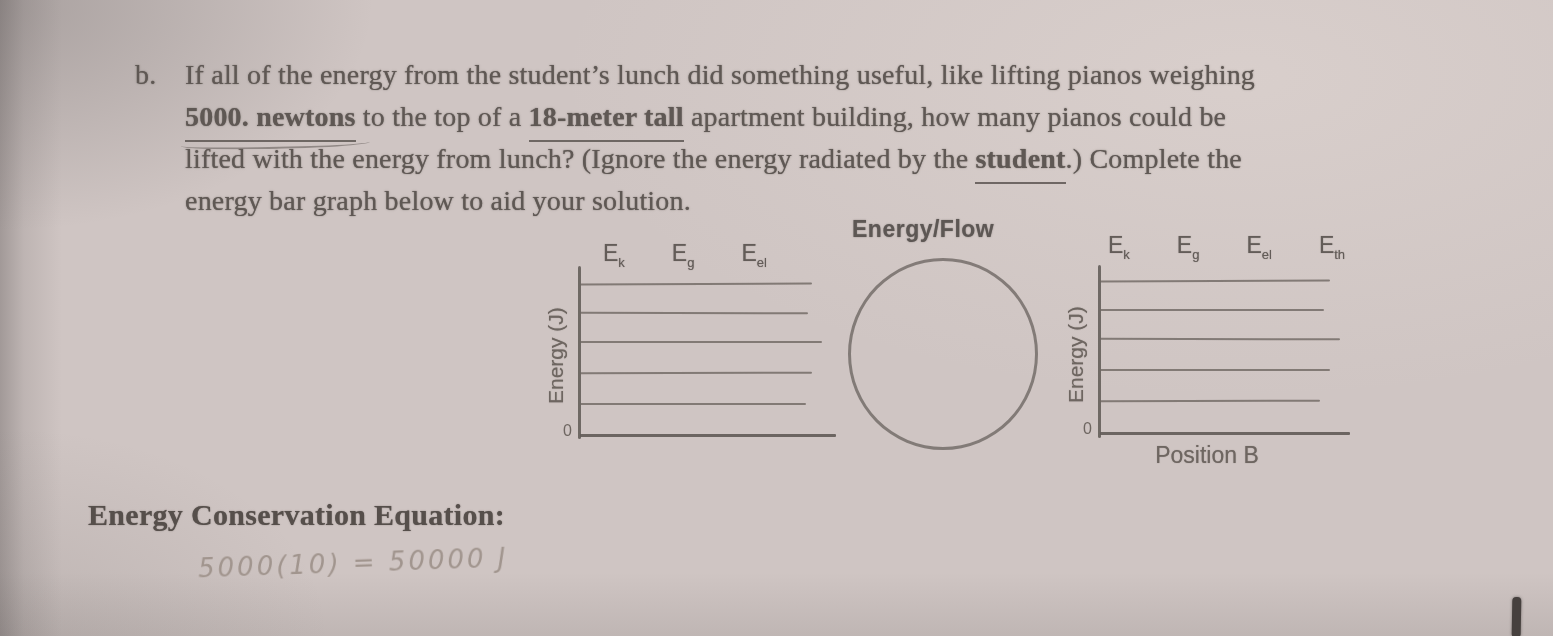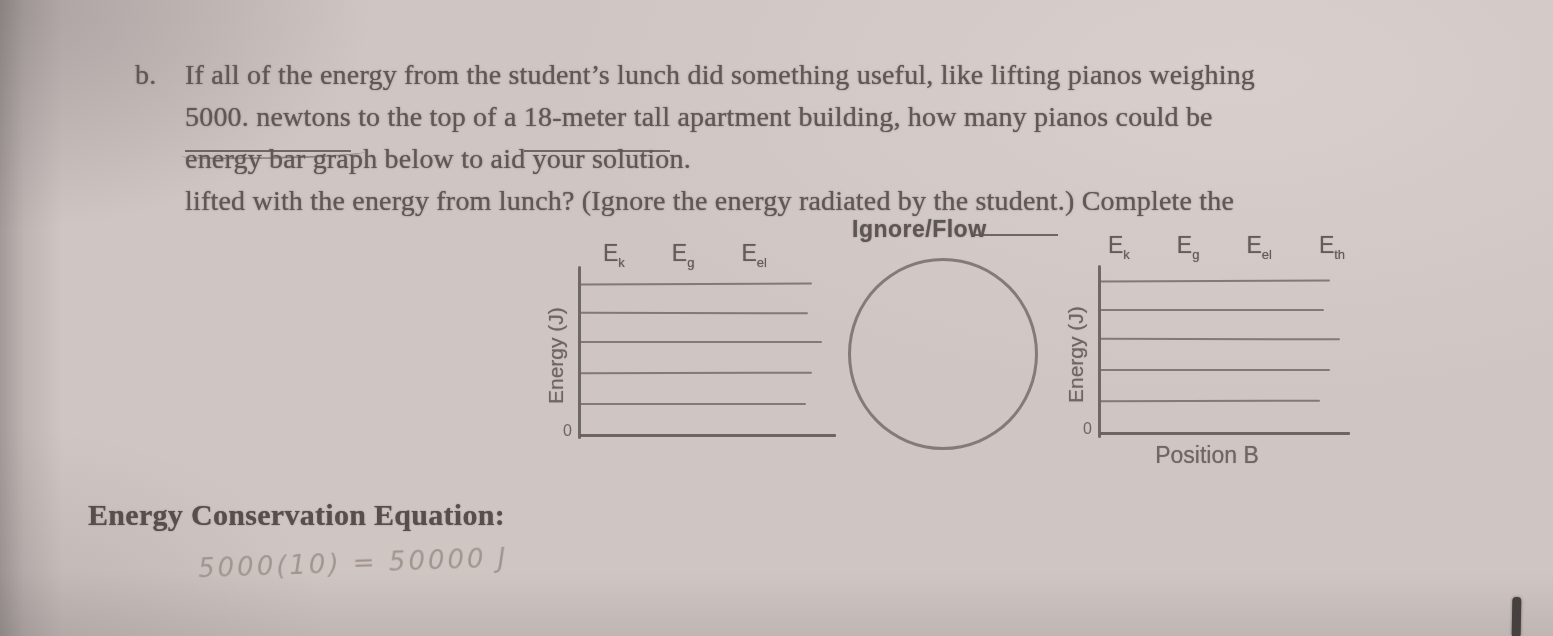--- a/index.html
+++ b/index.html
@@ -20,21 +20,21 @@
   
   .question {
     position:absolute; left:135px; top:54px; width:1380px;
     display:flex;
     font-size:28px; line-height:42px;
     letter-spacing:0.2px;
     text-shadow:0 0 1px rgba(95,88,84,0.8), 0 0 2.5px rgba(95,88,84,0.28);
   }
   .q-marker { width:50px; flex:0 0 50px; }
   .q-text { flex:1; }
-  .u { border-bottom:2px solid rgba(93,86,82,0.85); padding-bottom:18px; }
+  .u { border-bottom:2px solid rgba(93,86,82,0.85); padding-bottom:8px;font-weight:bold; }
   .swoosh { position:relative; }
   .swoosh::after {
     content:""; position:absolute; left:-4px; right:-14px; bottom:-9px; height:8px;
     border-bottom:2px solid rgba(93,86,82,0.55);
     border-radius:0 0 60% 40%;
     transform:rotate(-0.8deg);
   }
   
   .sans { font-family:"Liberation Sans", sans-serif; }
   .chart { position:absolute; width:300px; height:260px; color:#6a635e; }
@@ -119,43 +119,43 @@
 </head>
 <body>
 
 <div class="photo">
 
   <div class="question">
     <div class="q-marker">b.</div>
     <div class="q-text">
       <div class="q-line"><span>If all of the energy from the student’s lunch did something useful, like lifting pianos weighing</span></div>
       <div class="q-line"><span class="u swoosh">5000. newtons</span><span> to the top of a </span><span class="u">18-meter tall</span><span> apartment building, how many pianos could be</span></div>
+      <div class="q-line"><span>lifted with the energy from lunch? (Ignore the energy radiated by the </span><span class="u">student</span><span>.) Complete the</span></div>
       <div class="q-line"><span>energy bar graph below to aid your solution.</span></div>
-      <div class="q-line"><span>lifted with the energy from lunch? (Ignore the energy radiated by the </span><span class="u">student</span><span>.) Complete the</span></div>
     </div>
   </div>
 
   <div class="chart sans" id="chartA">
     <div class="hdrs">
       <span class="hdr"><span>E</span><sub>k</sub></span>
       <span class="hdr"><span>E</span><sub>g</sub></span>
       <span class="hdr"><span>E</span><sub>el</sub></span>
     </div>
     <div class="ylabel">Energy (J)</div>
     <div class="yaxis"></div>
     <div class="hl hl1"></div>
     <div class="hl hl2"></div>
     <div class="hl hl3"></div>
     <div class="hl hl4"></div>
     <div class="hl hl5"></div>
     <div class="hl hl6"></div>
     <div class="origin">0</div>
   </div>
 
-  <div class="sysflow-label">Ignore/Flow</div>
+  <div class="sysflow-label">Energy/Flow</div>
   <div class="sysflow-circle"></div>
 
   <div class="chart sans" id="chartB">
     <div class="hdrs">
       <span class="hdr"><span>E</span><sub>k</sub></span>
       <span class="hdr"><span>E</span><sub>g</sub></span>
       <span class="hdr"><span>E</span><sub>el</sub></span>
       <span class="hdr"><span>E</span><sub>th</sub></span>
     </div>
     <div class="ylabel">Energy (J)</div>

